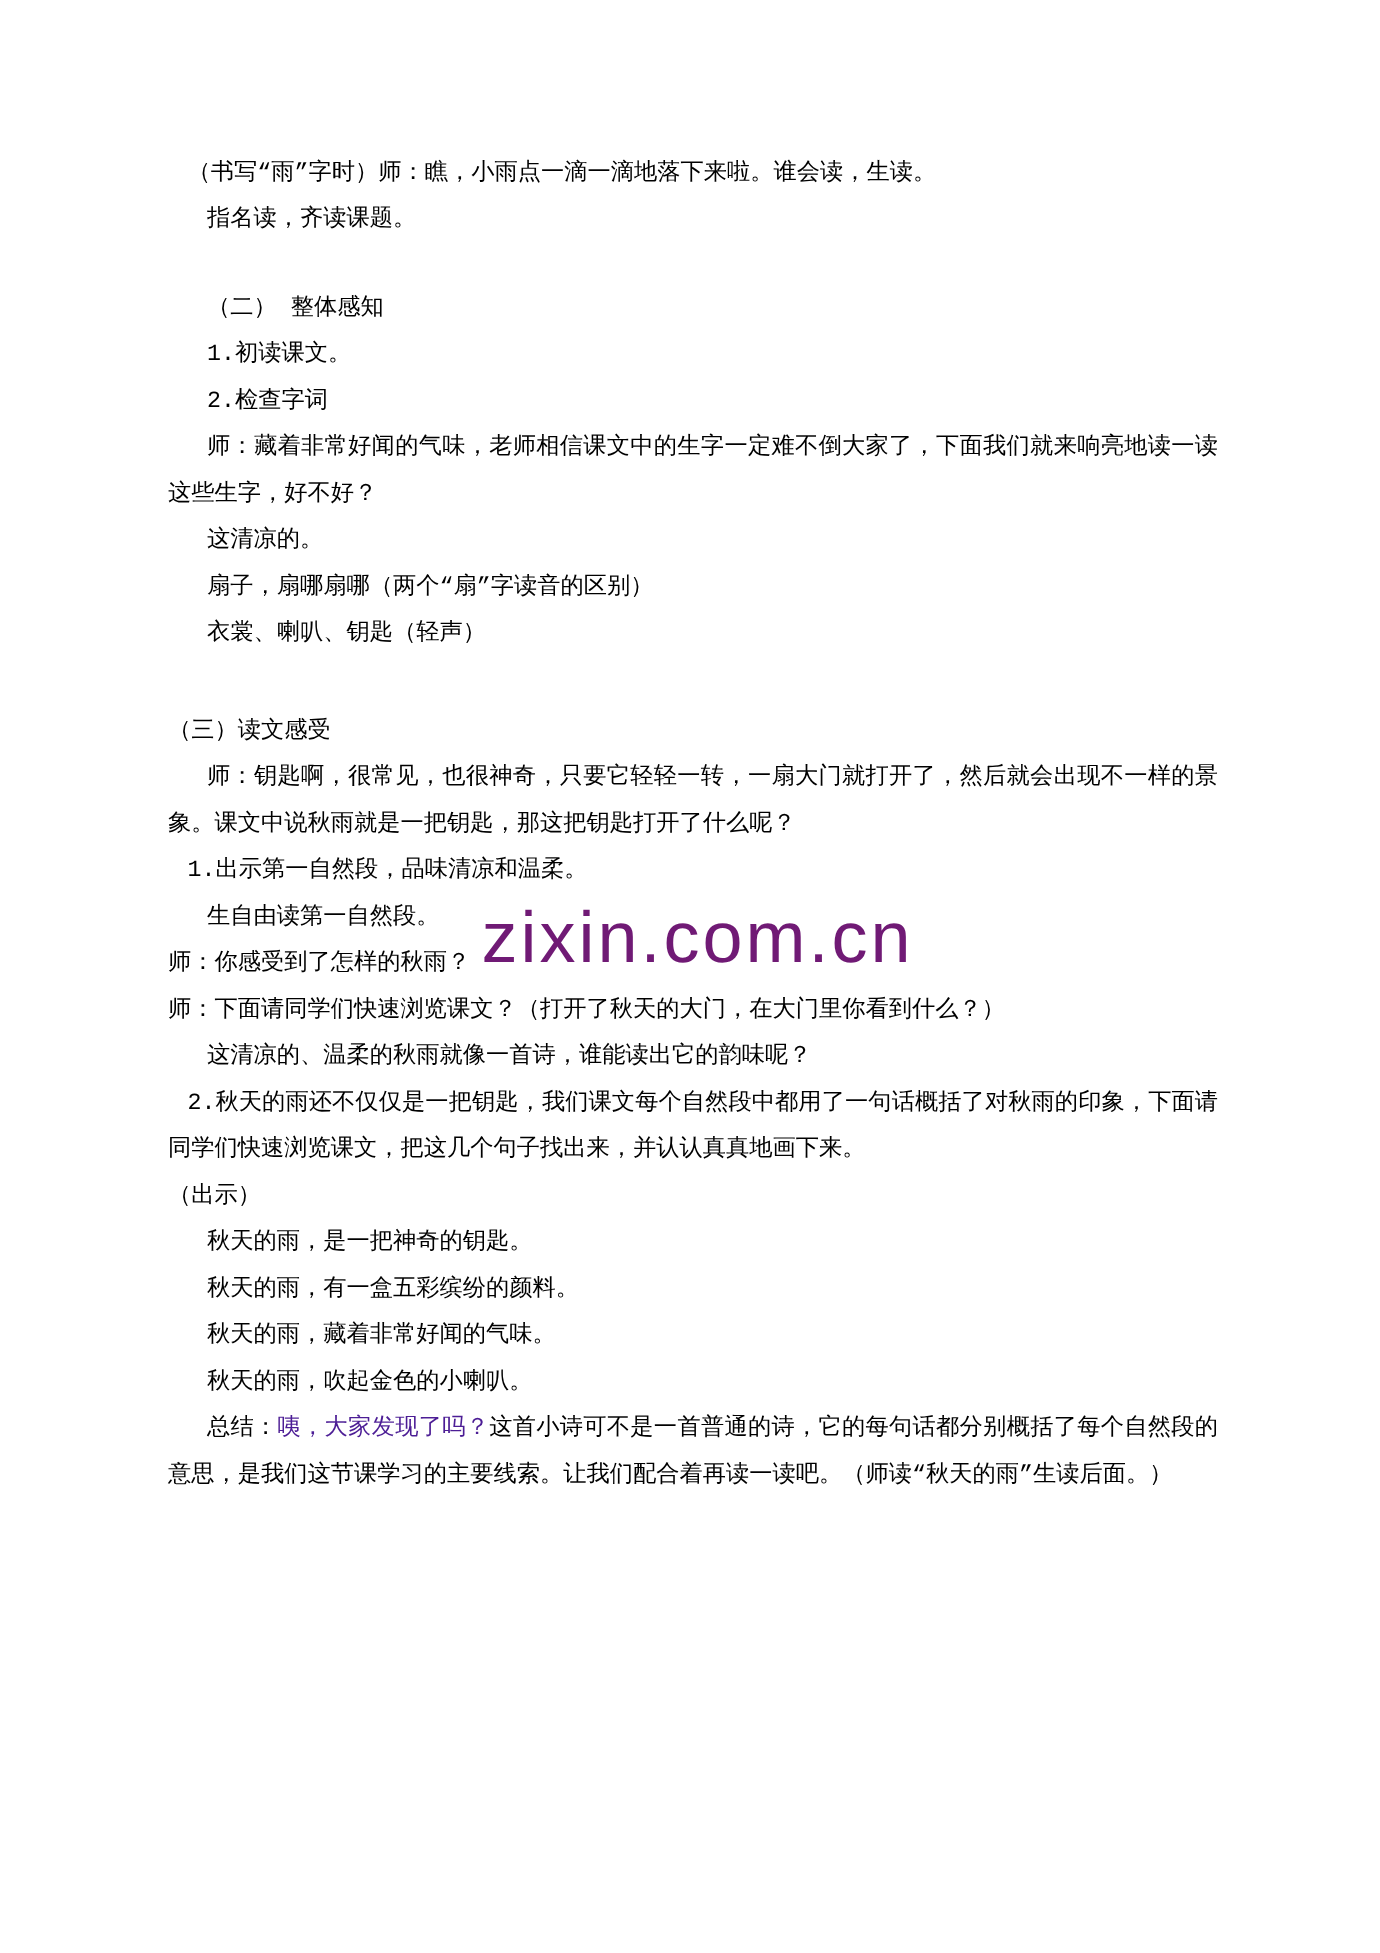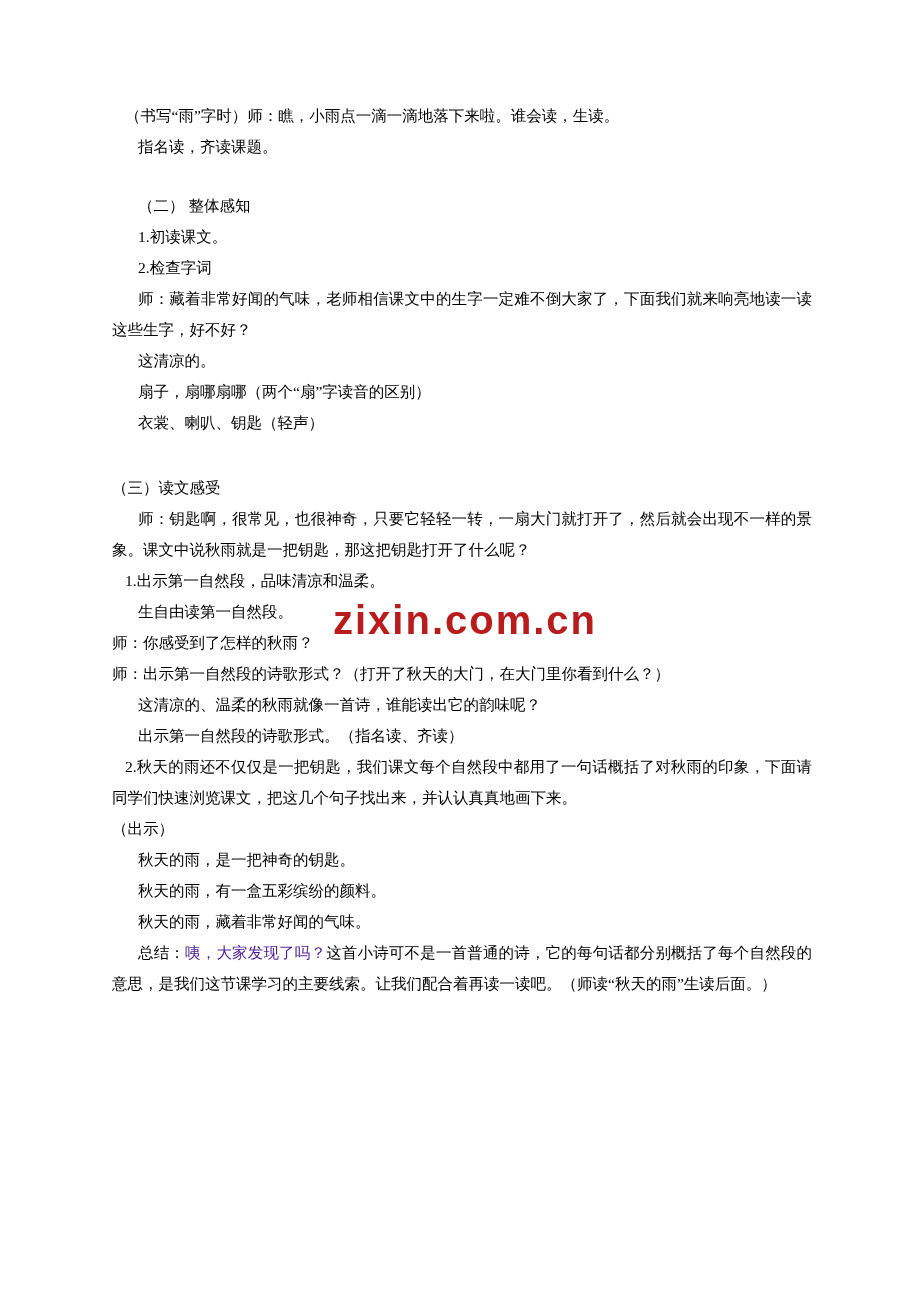--- a/index.html
+++ b/index.html
@@ -22,42 +22,43 @@
     height: 1302px;
     background: #fff;
   }
   .watermark {
     position: absolute;
     left: 255px;
     top: 598px;
     width: 420px;
     text-align: center;
     font-family: "Liberation Sans", sans-serif;
-    font-size: 40px;
+    font-size: 48px;
     letter-spacing: 2px;
-    color: #b91c1c;
-    font-weight: 700;
+    color: #701a75;
+    font-weight: 400;
     user-select: none;
     pointer-events: none;
     white-space: nowrap;
     z-index: 0;
   }
   .content {
     position: absolute;
     left: 112px;
     top: 100px;
     width: 700px;
     z-index: 1;
   }
   p {
     margin: 0;
     font-size: 15.5px;
     line-height: 31px;
     text-align: justify;
     text-justify: inter-ideograph;
+    font-family: Liberation Mono, monospace;
   }
   .indent1 { text-indent: 26px; }
   .indent0 { text-indent: 0; }
   .indent-half { text-indent: 13px; }
   .gap-md { height: 28px; }
   .gap-lg { height: 34px; }
   .red { color: #000000; }
   .orange { color: #4c1d95; }
   .blk { color: #000; }
 </style>
@@ -76,23 +77,23 @@
       <p class="indent1"><span class="blk">师：藏着非常好闻的气味，老师相信课文中的生字一定难不倒大家了，下面我们就来响亮地读一读这些生字，好不好？</span></p>
       <p class="indent1"><span class="blk">这清凉的。</span></p>
       <p class="indent1"><span class="blk">扇子，扇哪扇哪（两个“扇”字读音的区别）</span></p>
       <p class="indent1"><span class="blk">衣裳、喇叭、钥匙（轻声）</span></p>
       <div class="gap-lg"></div>
       <p class="indent0"><span class="blk">（三）读文感受</span></p>
       <p class="indent1"><span class="blk">师：钥匙啊，很常见，也很神奇，只要它轻轻一转，一扇大门就打开了，然后就会出现不一样的景象。课文中说秋雨就是一把钥匙，那这把钥匙打开了什么呢？</span></p>
       <p class="indent-half"><span class="blk">1.出示第一自然段，品味清凉和温柔。</span></p>
       <p class="indent1"><span class="blk">生自由读第一自然段。</span></p>
       <p class="indent0"><span class="red">师：你感受到了怎样的秋雨？</span></p>
-      <p class="indent0"><span class="red">师：出示第一自然段的诗歌形式？（打开了秋天的大门，在大门里你看到什么？）</span></p>
+      <p class="indent0"><span class="red">师：下面请同学们快速浏览课文？（打开了秋天的大门，在大门里你看到什么？）</span></p>
       <p class="indent1"><span class="blk">这清凉的、温柔的秋雨就像一首诗，谁能读出它的韵味呢？</span></p>
-      <p class="indent1"><span class="blk">出示第一自然段的诗歌形式。（指名读、齐读）</span></p>
       <p class="indent-half"><span class="blk">2.秋天的雨还不仅仅是一把钥匙，</span><span class="red">我们课文每个自然段中都用了一句话概括了对秋雨的印象</span><span class="blk">，下面请同学们快速浏览课文，把这几个句子找出来，并认认真真地画下来。</span></p>
       <p class="indent0"><span class="blk">（出示）</span></p>
       <p class="indent1"><span class="blk">秋天的雨，是一把神奇的钥匙。</span></p>
       <p class="indent1"><span class="blk">秋天的雨，有一盒五彩缤纷的颜料。</span></p>
       <p class="indent1"><span class="blk">秋天的雨，藏着非常好闻的气味。</span></p>
+      <p class="indent1"><span class="blk">秋天的雨，吹起金色的小喇叭。</span></p>
       <p class="indent1"><span class="blk">总结：</span><span class="orange">咦，大家发现了吗？</span><span class="blk">这首小诗可不是一首普通的诗，它的每句话都分别概括了每个自然段的意思，是我们这节课学习的主要线索。让我们配合着再读一读吧。（师读“秋天的雨”生读后面。）</span></p>
     </div>
 </div>
 
 </body></html>

